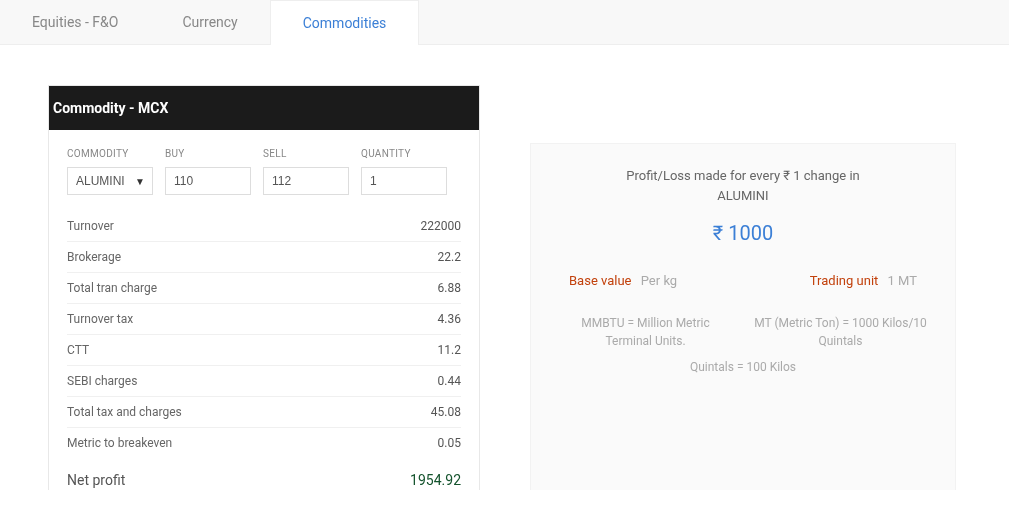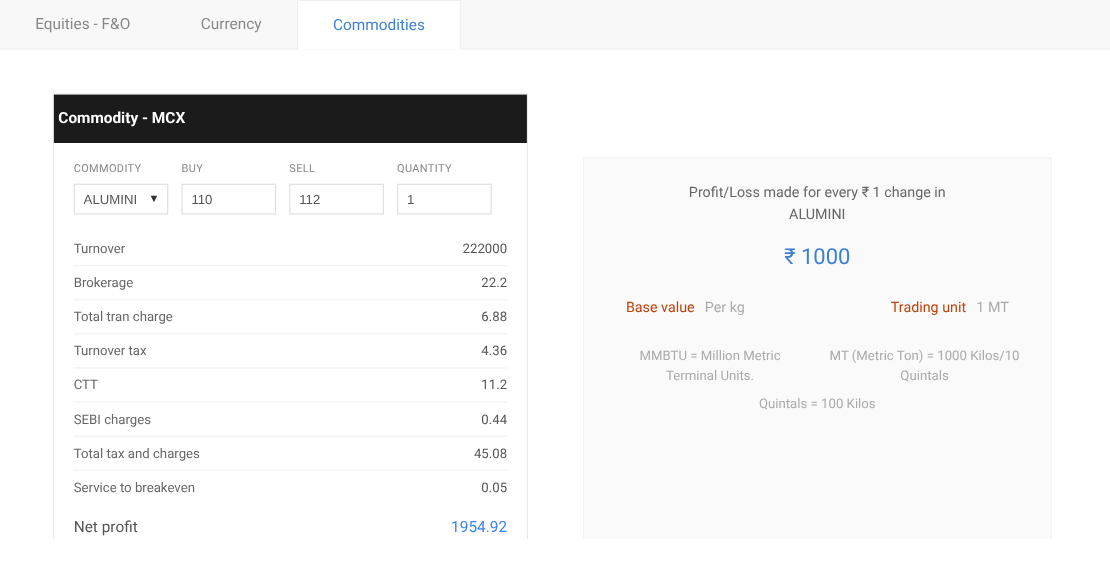--- a/index.html
+++ b/index.html
@@ -105,21 +105,21 @@
     }
     .row:last-child { border-bottom: none; }
     .row .val { color: #555; }
     .netrow {
       display: flex;
       justify-content: space-between;
       padding: 14px 18px 6px 18px;
       font-size: 14px;
     }
     .netrow .label { color: #555; }
-    .netrow .val { color: #3b82f6; }
+    .netrow .val { color: #14532d; }
     .contract-wrap {
       text-align: center;
       padding: 14px 0 22px 0;
     }
     .contract-btn {
       display: inline-block;
       border: 1px solid #ddd;
       padding: 10px 34px;
       font-size: 10px;
       letter-spacing: 1px;
@@ -230,21 +230,21 @@
         </div>
         <div class="row">
           <span>SEBI charges</span>
           <span class="val">0.44</span>
         </div>
         <div class="row">
           <span>Total tax and charges</span>
           <span class="val">45.08</span>
         </div>
         <div class="row">
-          <span>Service to breakeven</span>
+          <span>Metric to breakeven</span>
           <span class="val">0.05</span>
         </div>
       </div>
 
       <div class="netrow">
         <span class="label">Net profit</span>
         <span class="val">1954.92</span>
       </div>
 
       <div class="contract-wrap">

